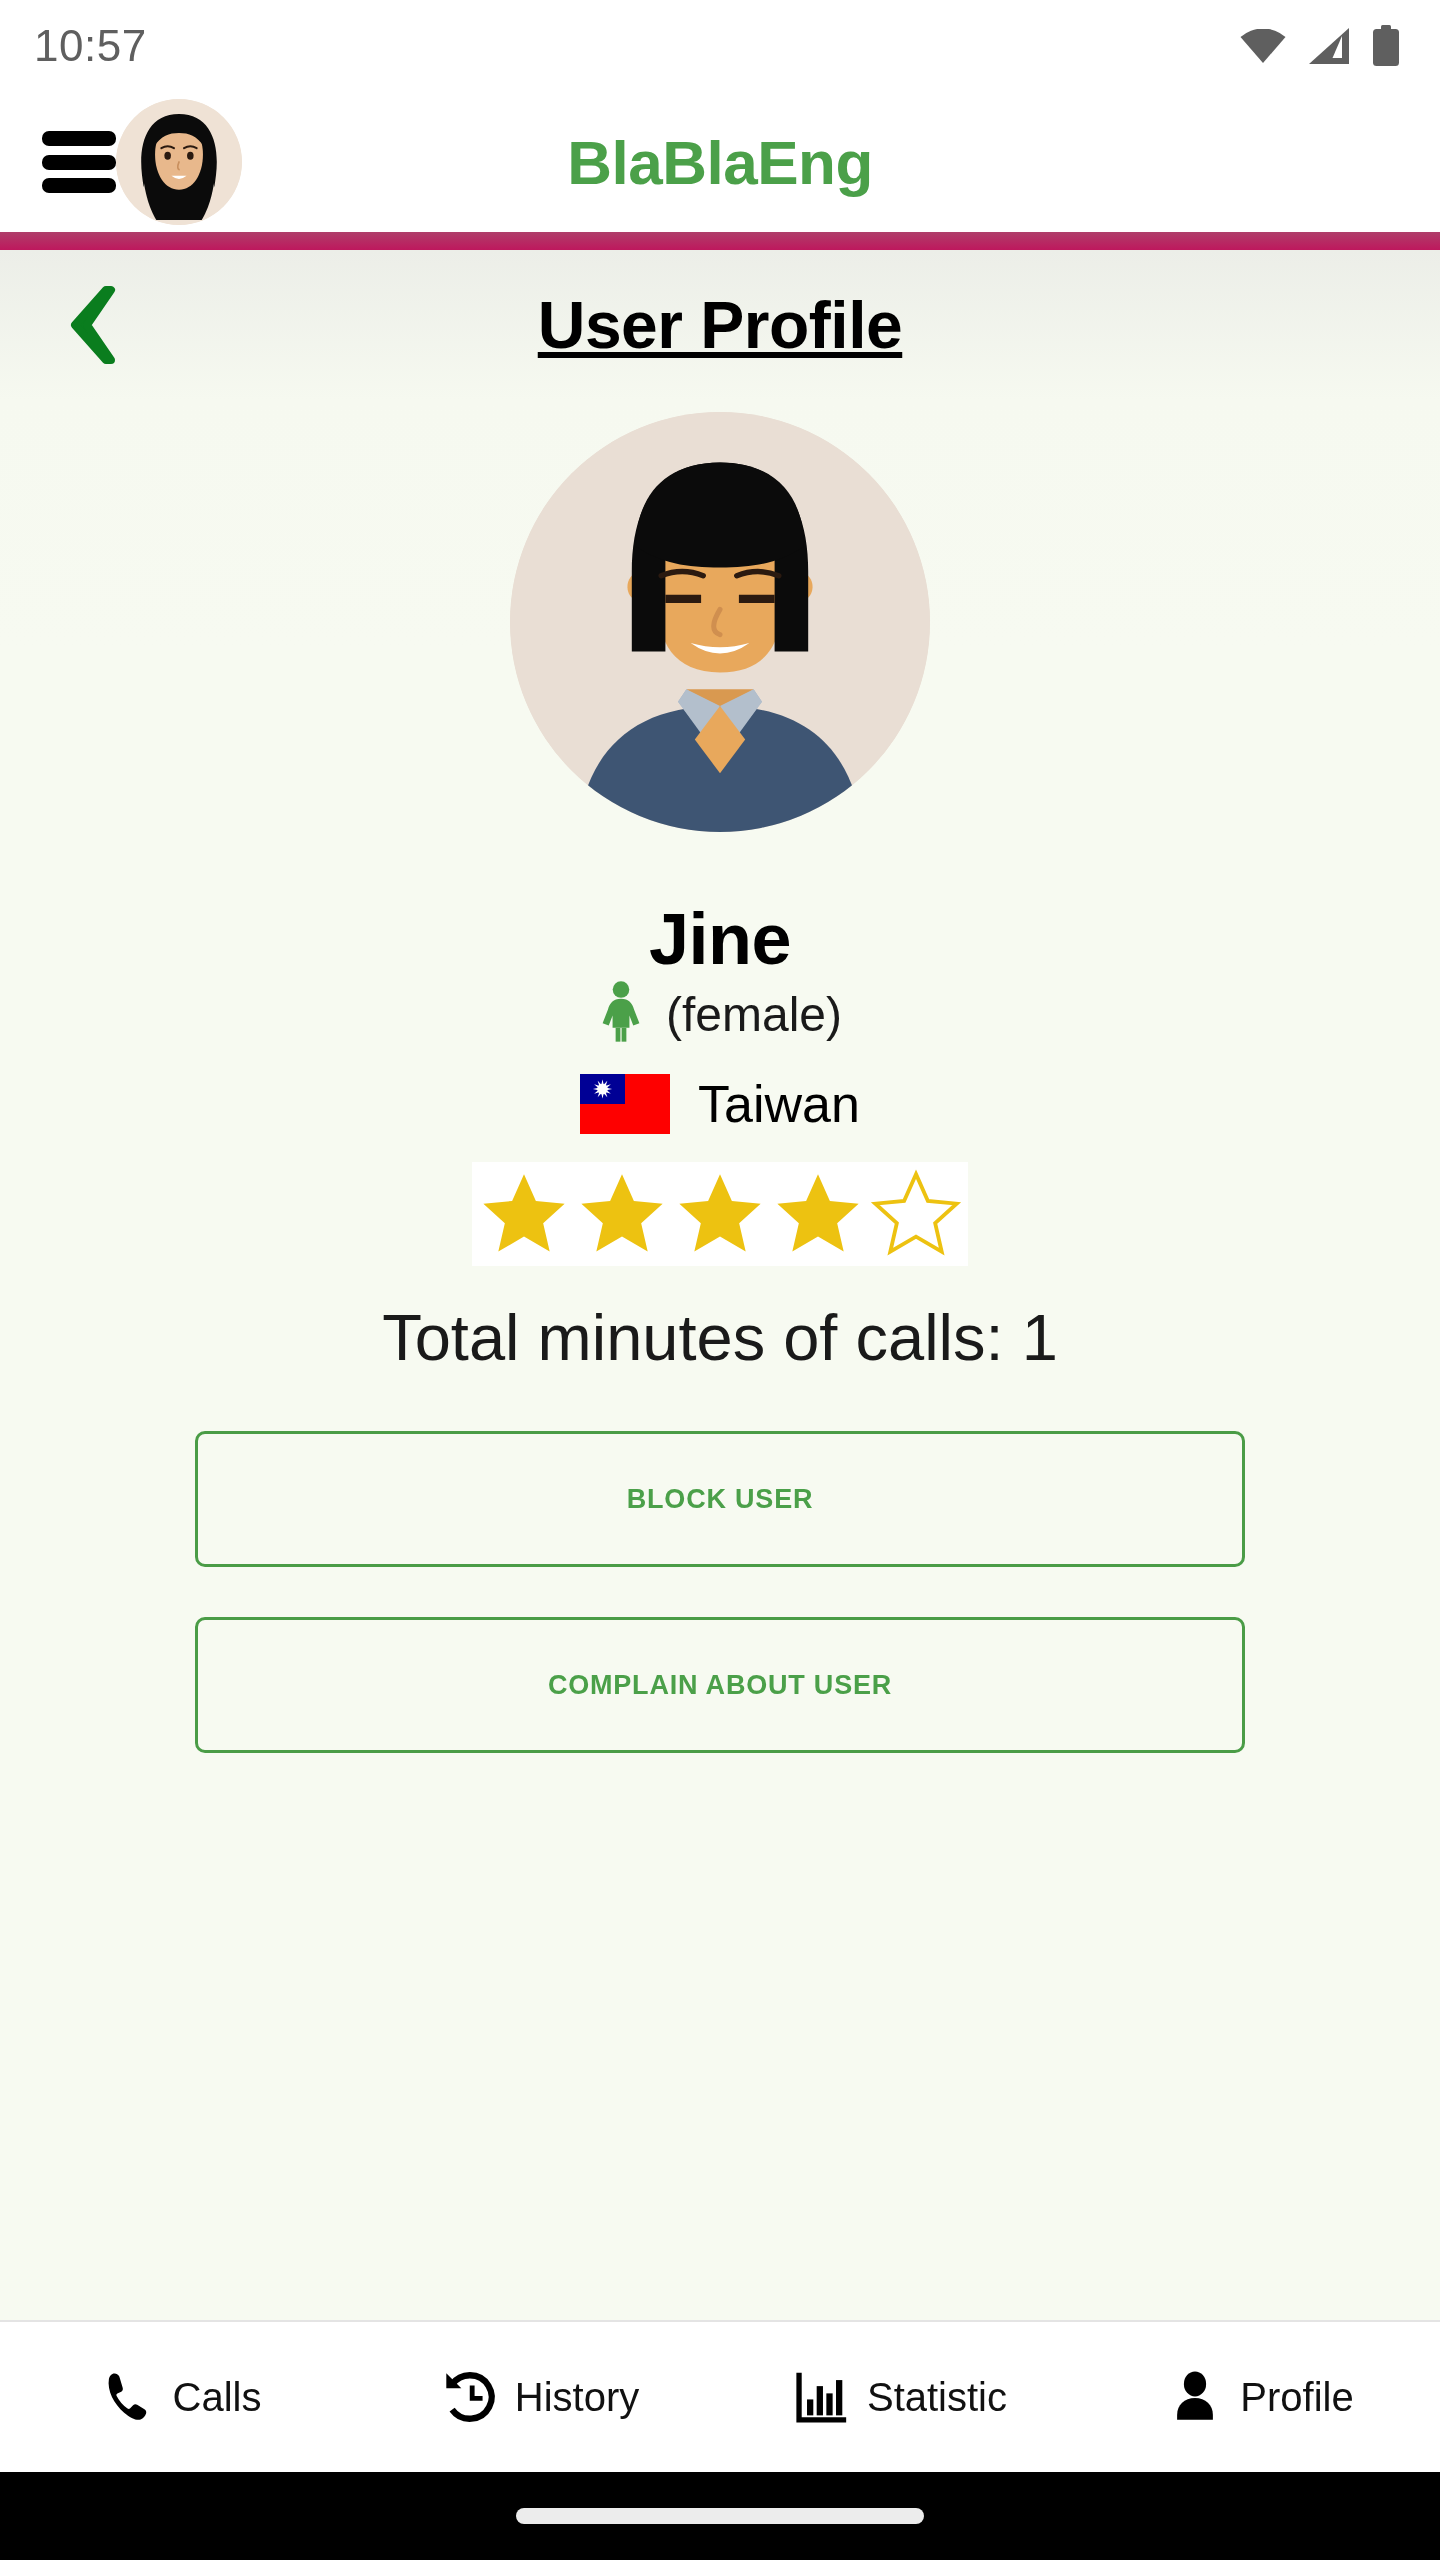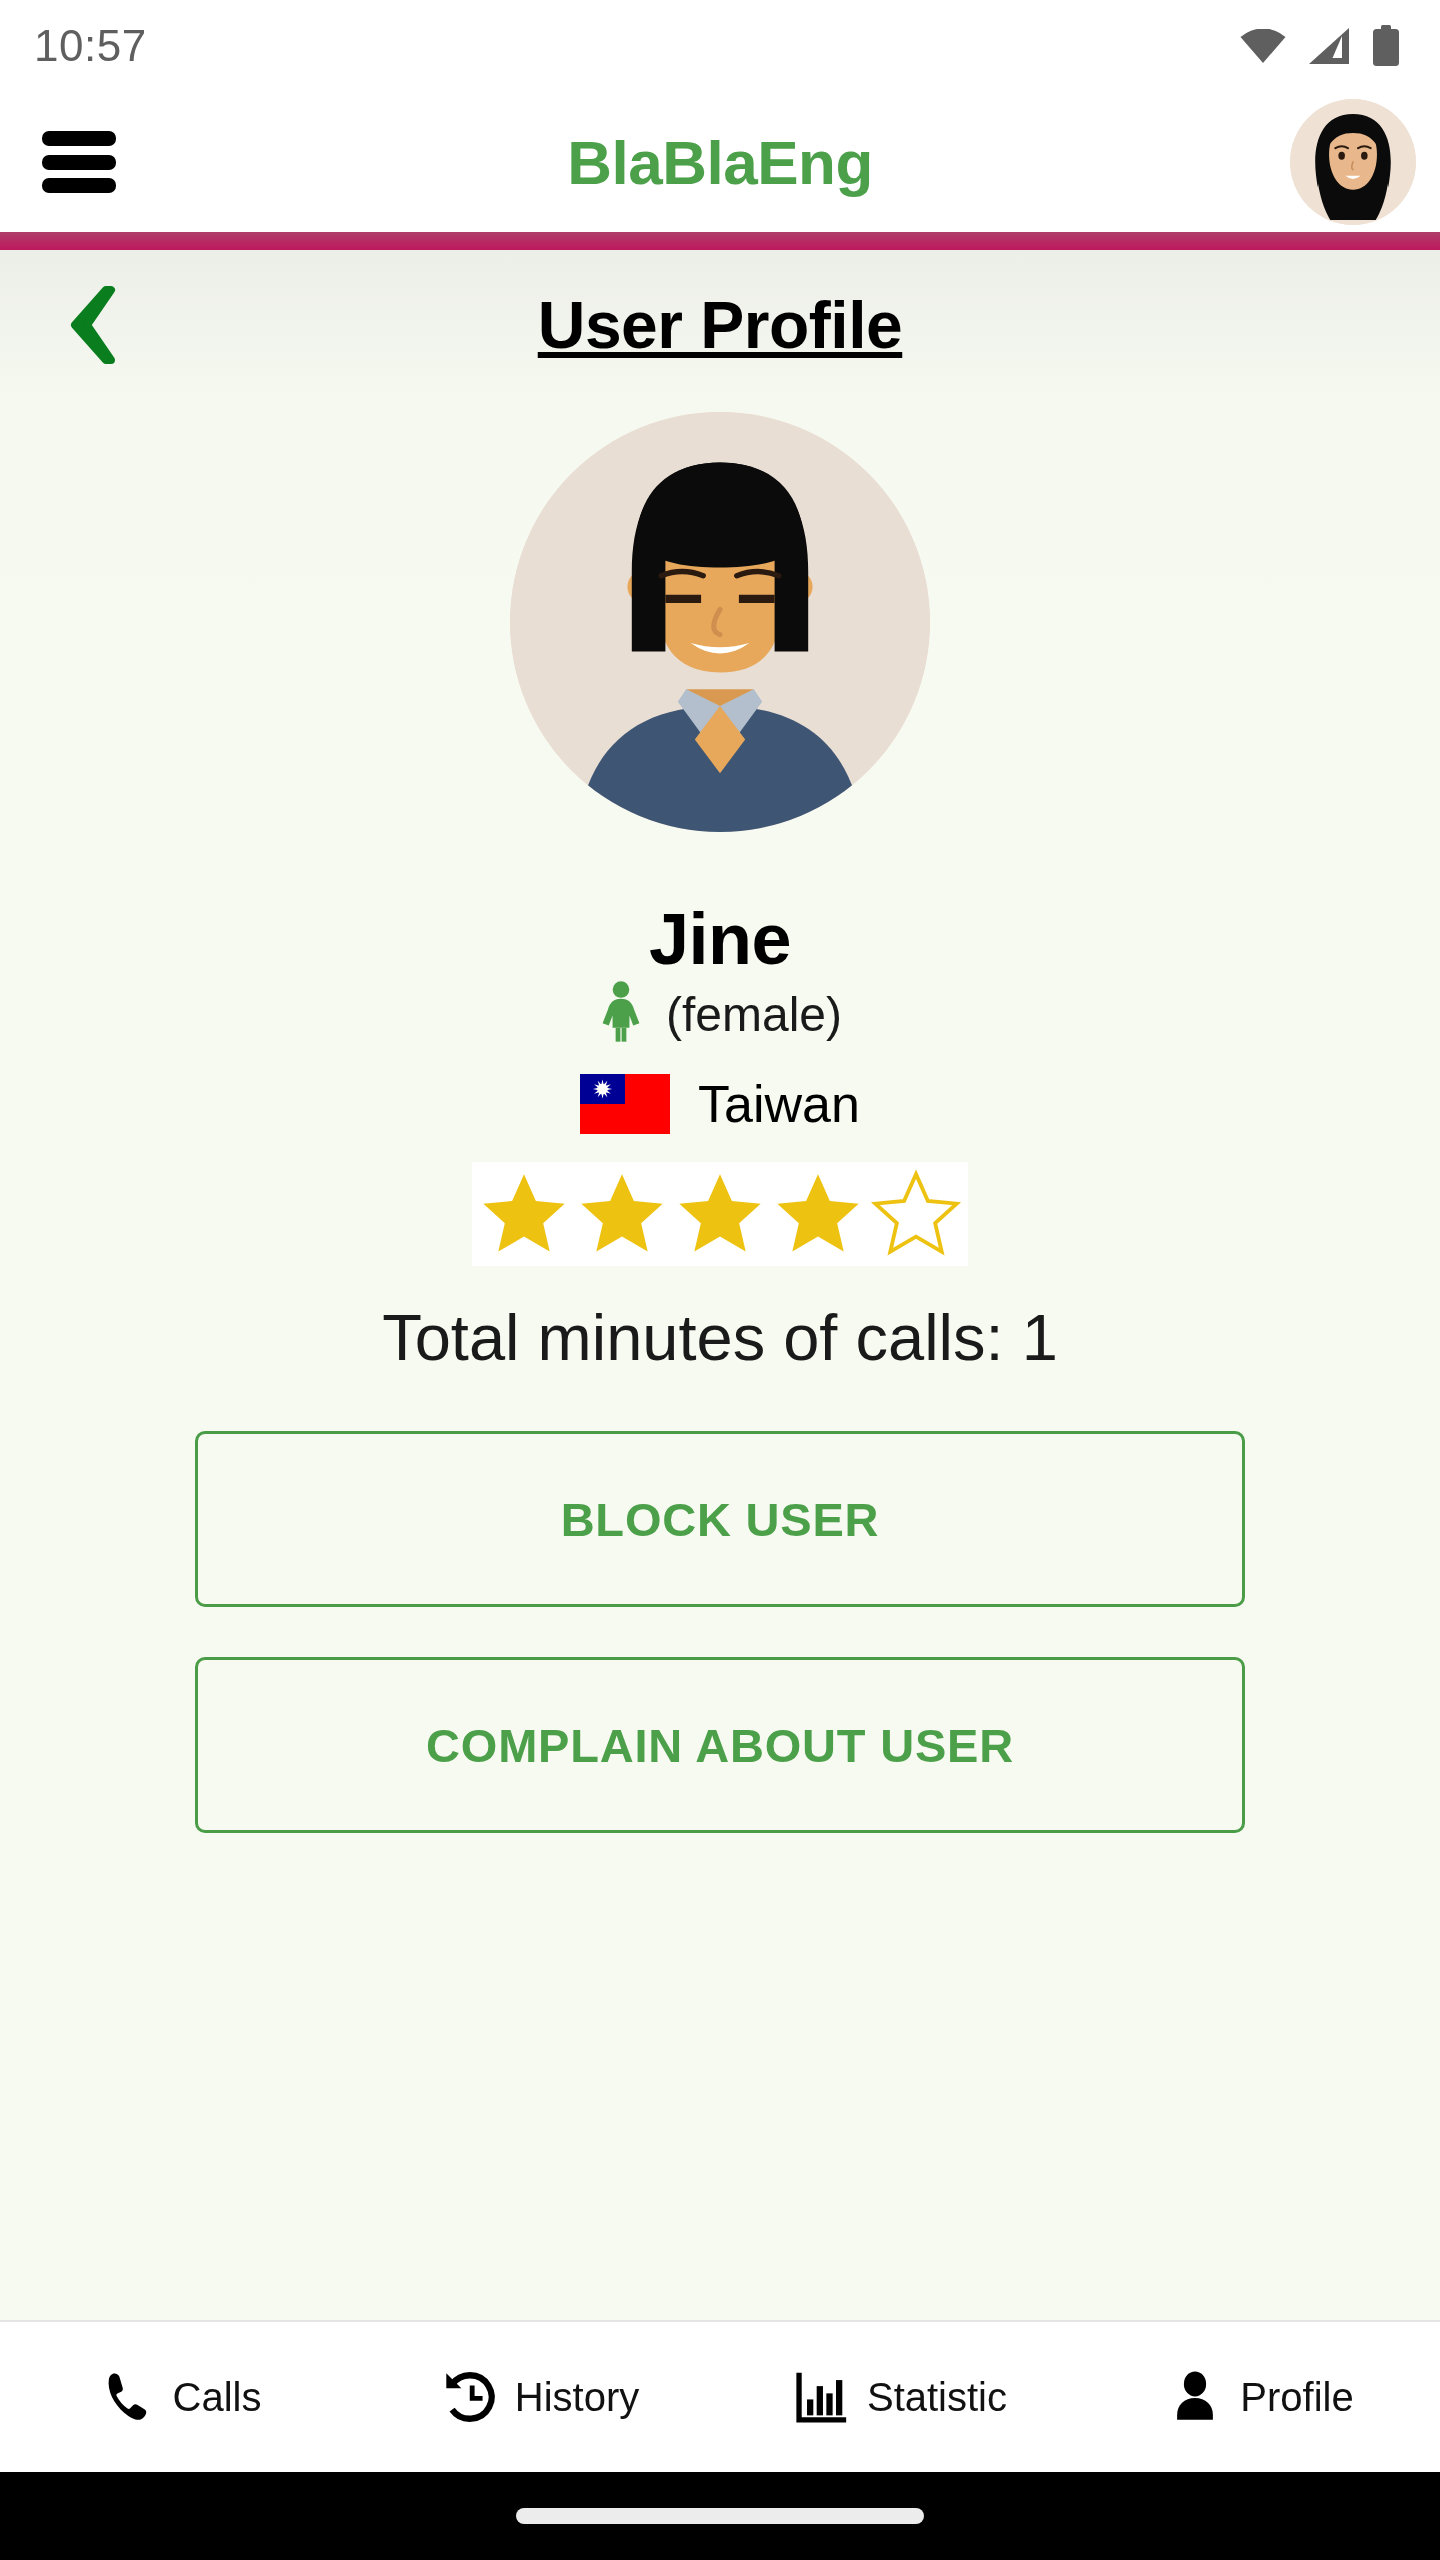--- a/index.html
+++ b/index.html
@@ -26,21 +26,21 @@
   .status-time {
     font-size:44px; color:#5f5f5f; letter-spacing:0.5px;
     font-family:"Liberation Sans", sans-serif;
   }
   .status-icons { display:flex; align-items:center; gap:22px; }
   .status-icons svg { display:block; }
 
   
   .app-header {
     height:140px; flex:0 0 140px;
-    display:flex; align-items:center; justify-content:space-between;
+    display:flex; align-items:center; justify-content:flex-start;
     padding:0 24px 0 42px;
     background:#ffffff;
     position:relative; z-index:5;
   }
   .hamburger {
     width:74px; height:62px;
     display:flex; flex-direction:column; justify-content:space-between;
     cursor:pointer;
   }
   .hamburger span {
@@ -130,25 +130,25 @@
   .total-minutes {
     margin-top:34px;
     font-size:65px; color:#1a1a1a;
   }
 
   .action-buttons {
     margin-top:56px; width:100%;
     display:flex; flex-direction:column; align-items:center; gap:50px;
   }
   .outline-btn {
-    width:1050px; height:176px;
+    width:1050px; height:136px;
     border:3px solid #4a9c46; border-radius:10px;
     background:transparent;
     display:flex; align-items:center; justify-content:center;
-    font-size:47px; font-weight:bold; color:#4ba049;
+    font-size:27px; font-weight:bold; color:#4ba049;
     letter-spacing:0.8px;
     cursor:pointer;
     font-family:"Liberation Sans", sans-serif;
   }
 
   
   .bottom-nav {
     flex:0 0 152px; height:152px;
     background:#ffffff;
     border-top:2px solid #e4e4e4;

